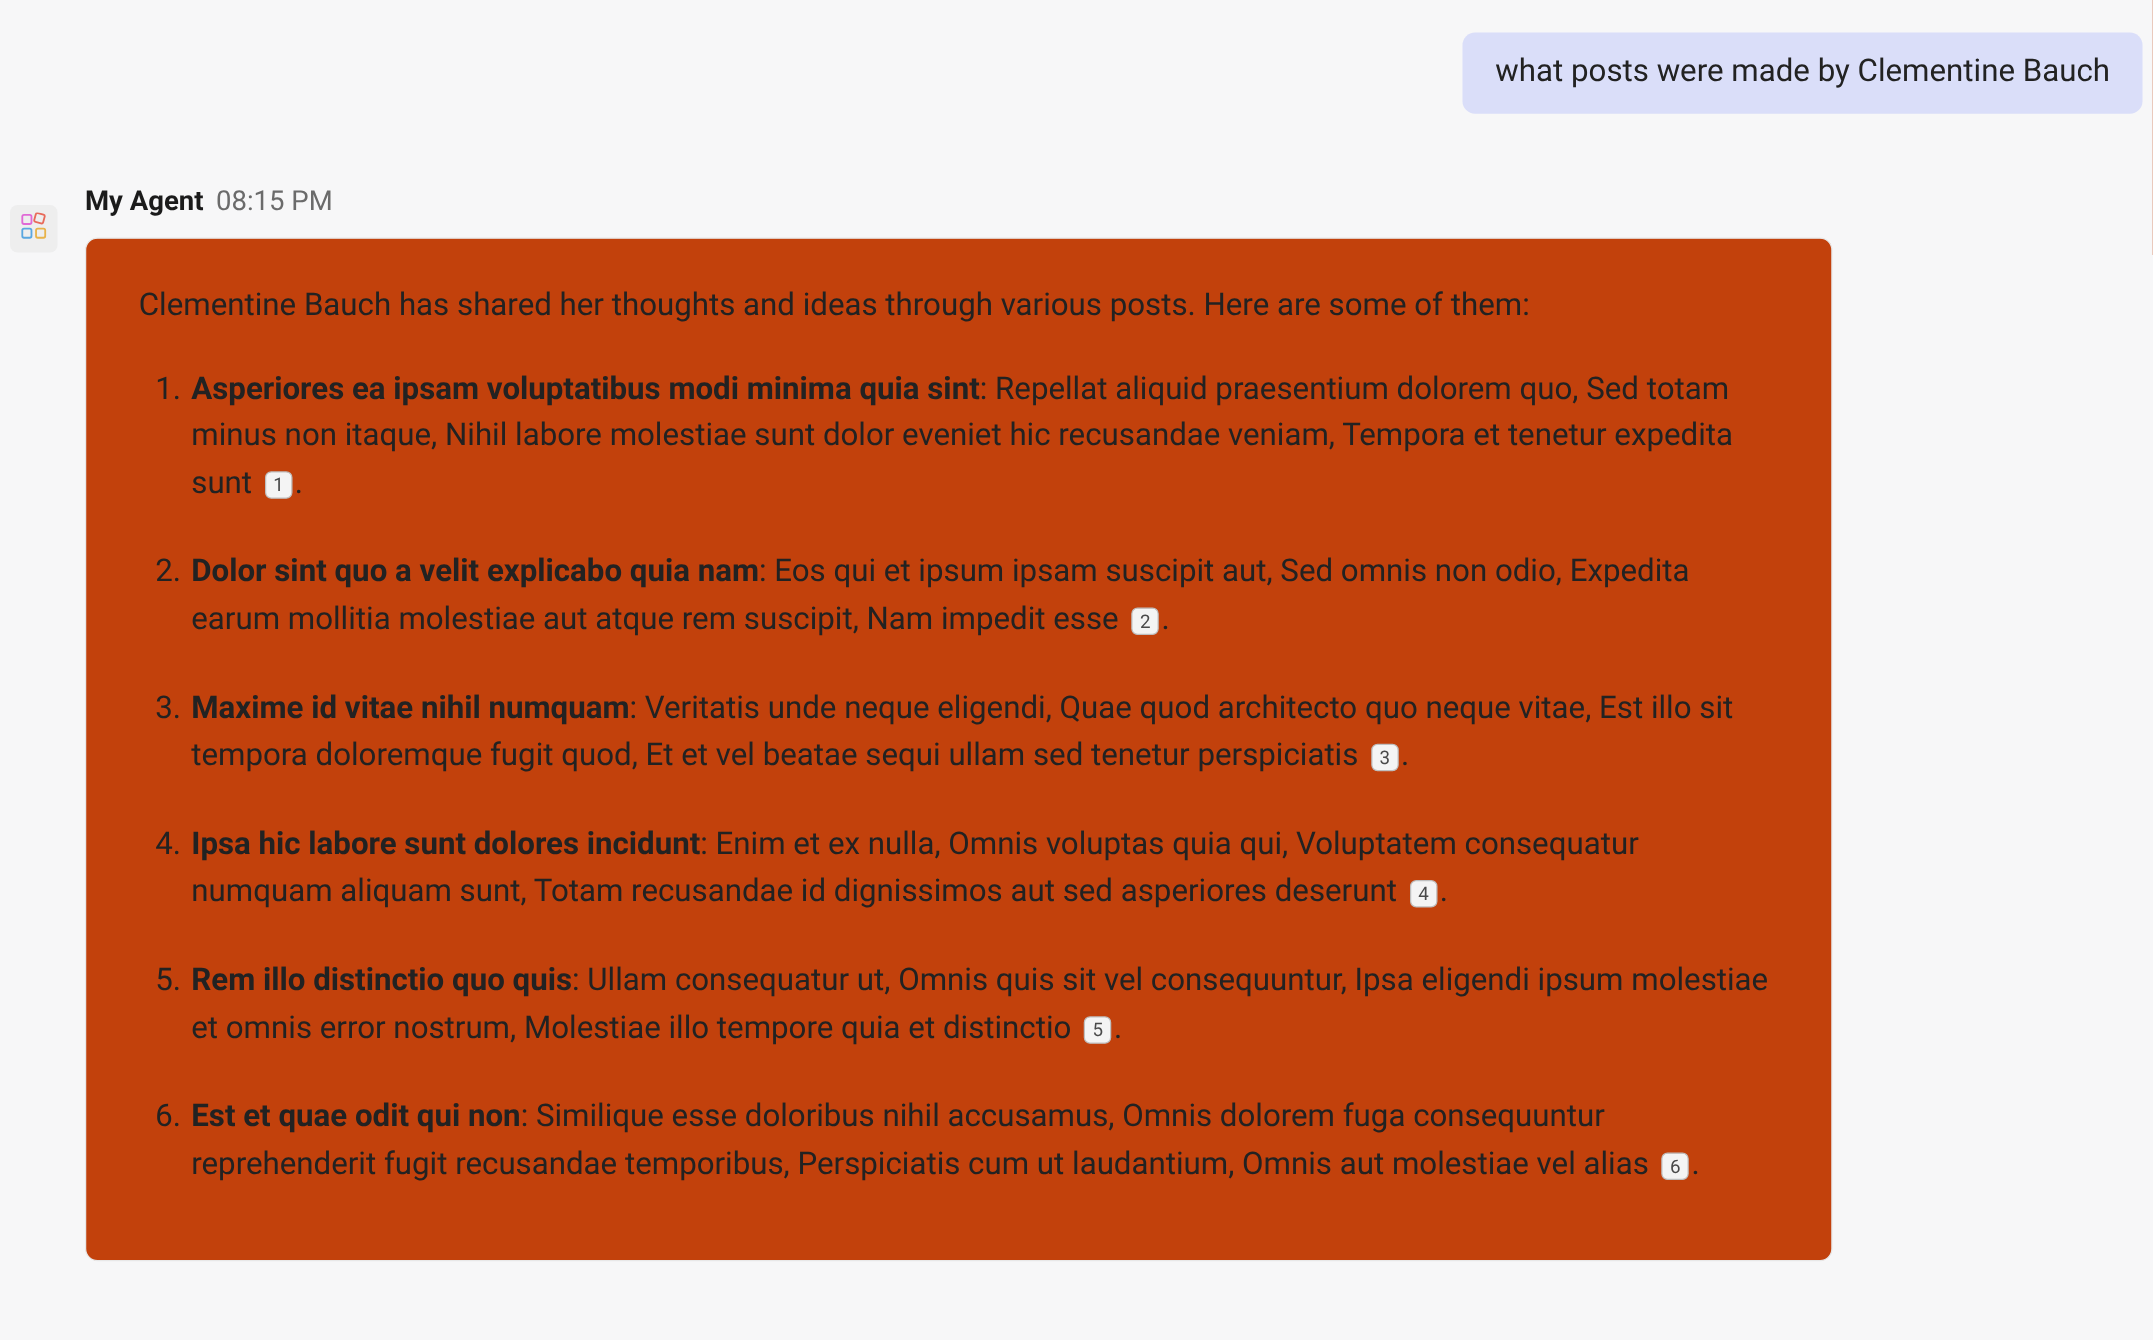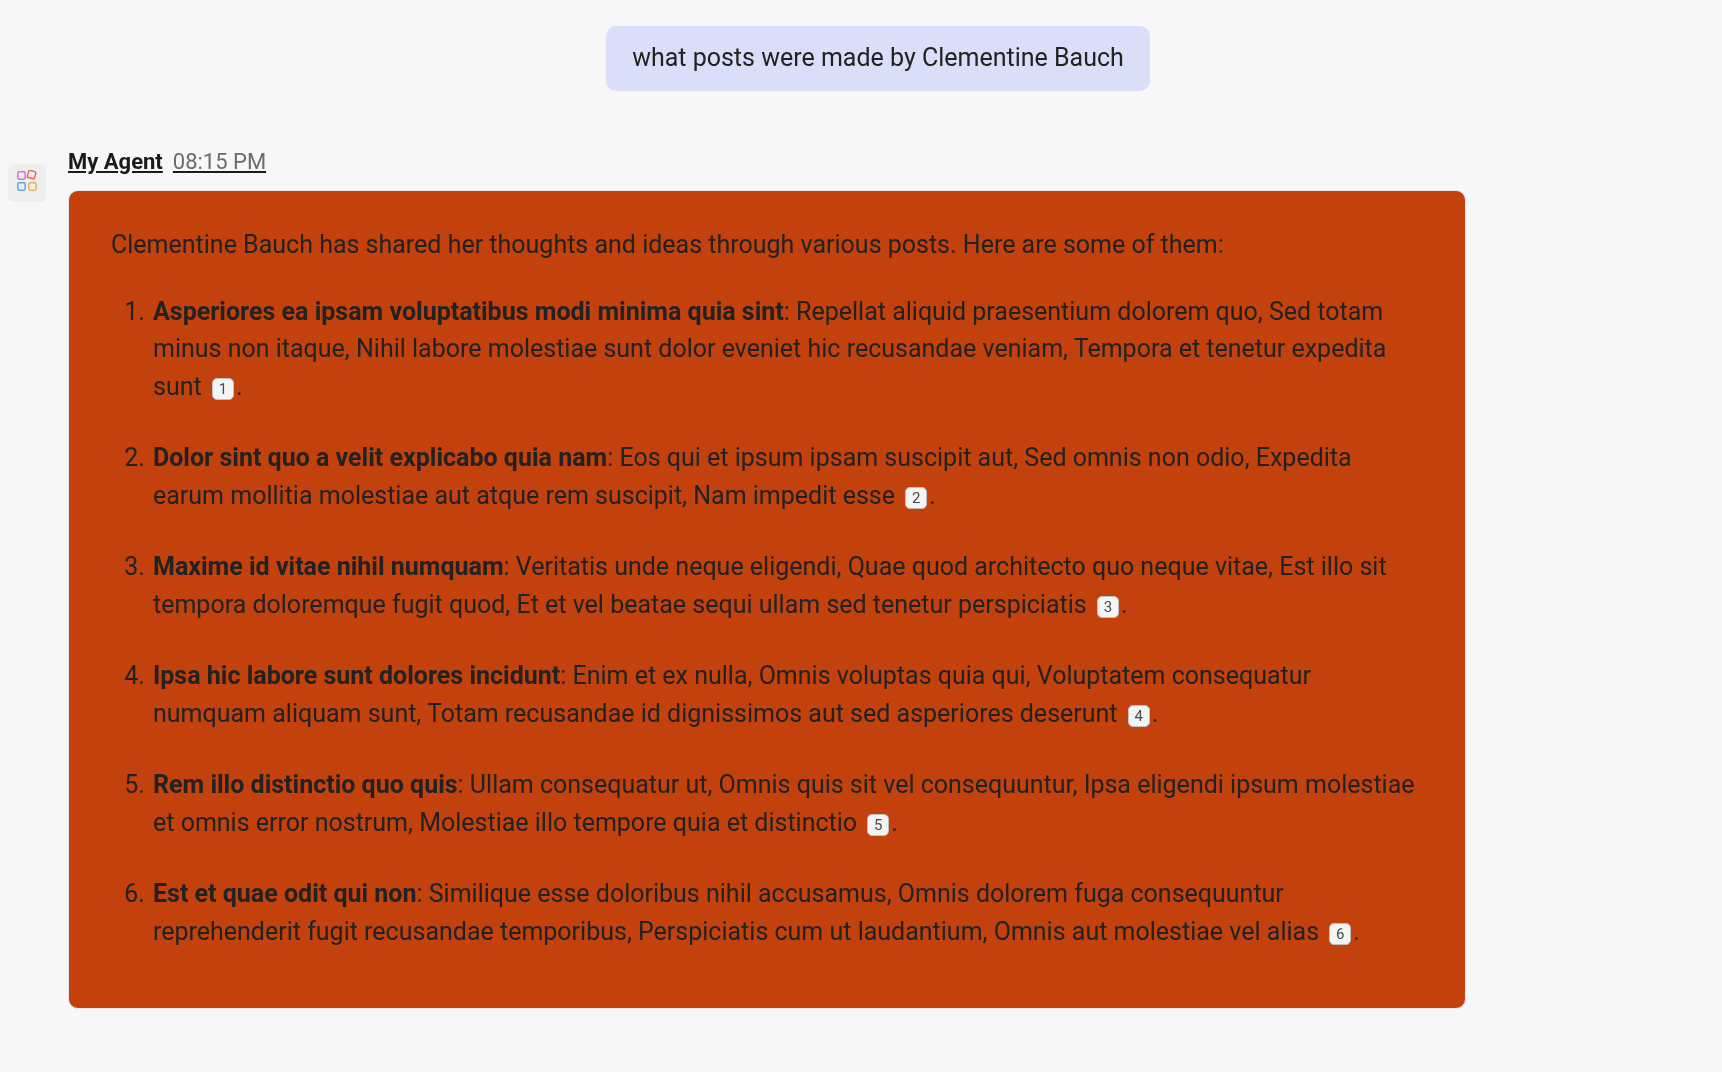--- a/index.html
+++ b/index.html
@@ -39,40 +39,39 @@
 
   .conversation {
     flex: 1 1 auto;
     display: flex;
     flex-direction: column;
     padding-top: 26px;
   }
 
   .user-row {
     display: flex;
-    justify-content: center;
-    padding-right: 20px;
+    justify-content: flex-end;
+    padding-right: 8px;
   }
   .user-bubble {
     background: #dadef9;
     color: #222;
     border-radius: 10px;
     padding: 16px 26px;
     font-size: 25px;
     line-height: 1.3;
     max-width: 700px;
   }
 
   .agent-header {
     display: flex;
     align-items: baseline;
     gap: 10px;
     margin-top: 58px;
     padding-left: 14px;
-    text-decoration: underline;
   }
   .agent-name {
     font-weight: 700;
     font-size: 22px;
     color: #1b1b1b;
   }
   .agent-time {
     font-size: 22px;
     color: #6b6b6b;
     font-weight: 400;

